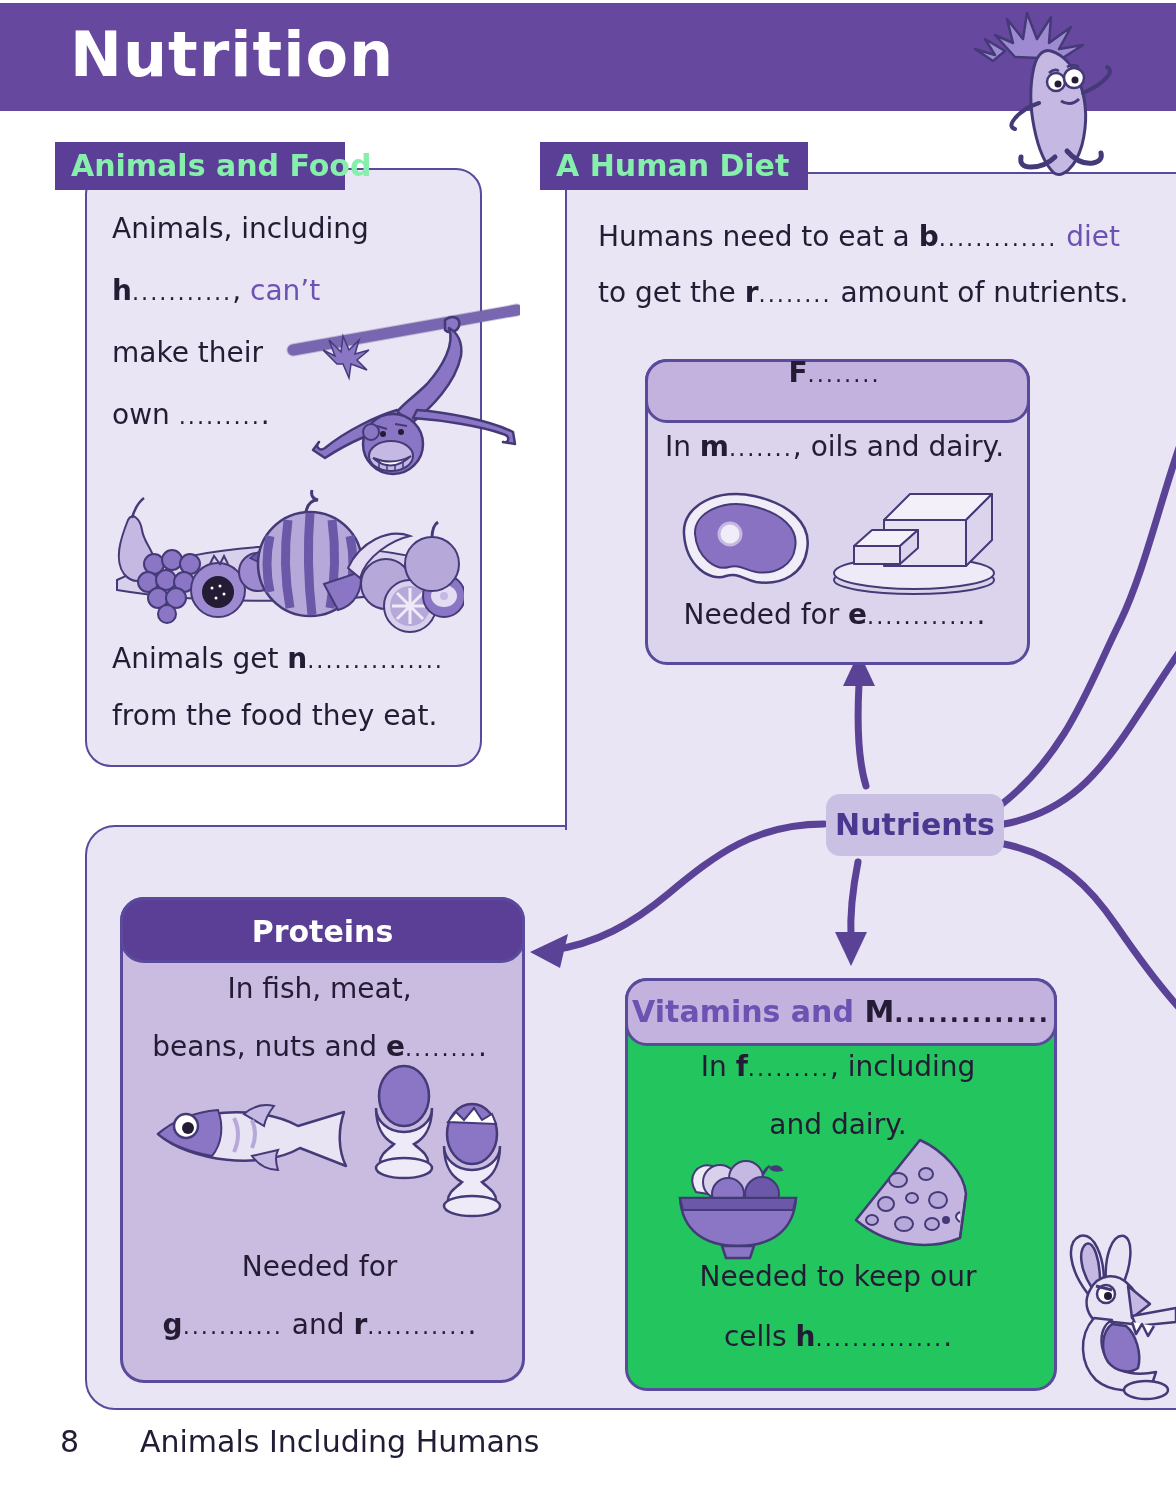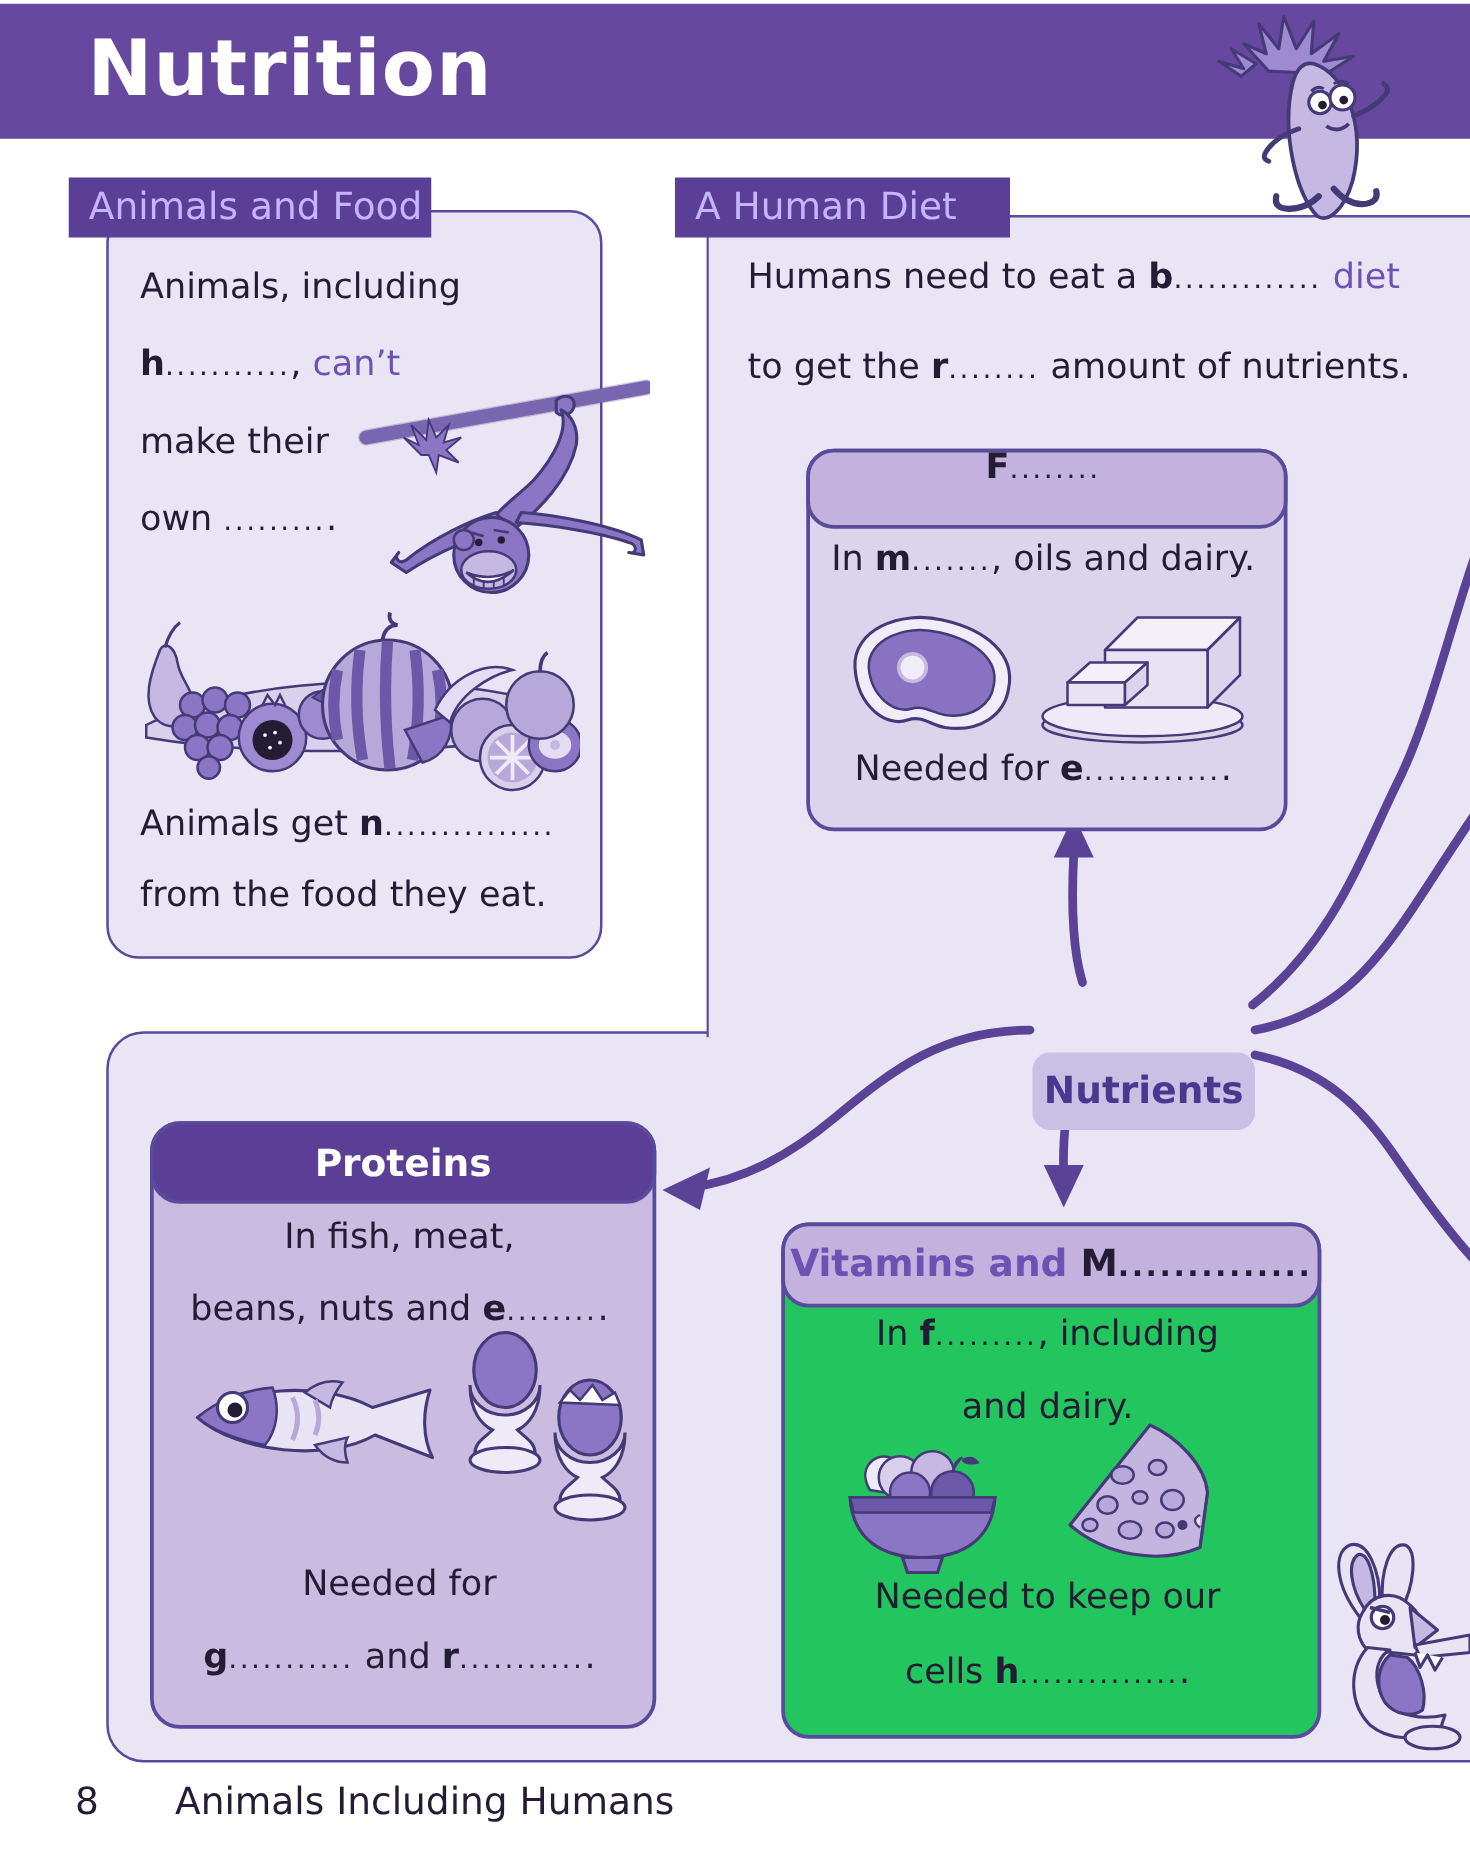--- a/index.html
+++ b/index.html
@@ -8,21 +8,21 @@
   .abs{position:absolute;}
   
   .banner{left:0;top:3px;width:1176px;height:108px;background:#66489f;z-index:1;}
   .banner-title{left:70px;top:18px;font-size:62px;font-weight:bold;color:#ffffff;z-index:2;letter-spacing:1px;}
   
   .panel{background:#eae5f4;border:2px solid #594a9b;z-index:1;}
   .panel-animals{left:85px;top:168px;width:393px;height:595px;border-radius:26px;}
   .panel-bottom{left:85px;top:825px;width:1100px;height:581px;border-radius:30px 0 0 30px;}
   .panel-hd{left:565px;top:172px;width:620px;height:656px;border:none;border-top:2px solid #594a9b;border-left:2px solid #594a9b;border-radius:8px 0 0 0;}
   
-  .secbar{background:#5b3e96;color:#c4b5fd;font-weight:normal;font-size:30px;line-height:48px;
+  .secbar{background:#5b3e96;color:#86efac;font-weight:bold;font-size:30px;line-height:48px;
           padding:0 16px;z-index:4;white-space:nowrap;}
   .secbar-animals{left:55px;top:142px;width:258px;height:48px;}
   .secbar-hd{left:540px;top:142px;width:236px;height:48px;}
   
   .tline{position:absolute;font-size:28px;line-height:34px;white-space:nowrap;z-index:4;color:#241c35;}
   .tcenter{text-align:center;}
   .sg-b{font-weight:bold;}
   .sg-p{color:#6d52b4;}
   .sg-d{letter-spacing:2px;font-size:0.8em;}
   
@@ -31,21 +31,21 @@
              background:#c3b2dd;z-index:3;}
   .card-fats{left:645px;top:343px;width:379px;height:300px;}
   .card-fats .card-head{height:58px;}
   .card-proteins{left:120px;top:881px;width:399px;height:480px;background:#c9bce0;border-radius:24px;}
   .head-proteins{height:60px;background:#5b3e96;border-radius:24px;color:#fff;font-weight:bold;
                  font-size:30px;text-align:center;line-height:64px;}
   .card-vitamins{left:625px;top:962px;width:426px;height:407px;background:#22c55e;}
   .card-vitamins .card-head{height:62px;}
   .head-label{position:absolute;left:0;right:0;text-align:center;font-size:30px;line-height:62px;}
   .nutrients-node{left:826px;top:794px;width:178px;height:62px;background:#cac0e4;border-radius:14px;
-                  z-index:3;text-align:center;line-height:62px;font-size:30px;font-weight:bold;color:#4a3890;margin-top:48px;}
+                  z-index:3;text-align:center;line-height:62px;font-size:30px;font-weight:bold;color:#4a3890;}
   #arrows{left:0;top:0;z-index:2;pointer-events:none;}
   .fig{z-index:4;}
   .fig-mid{z-index:3;}
   .fig-top{z-index:5;}
   .footer-num{left:60px;top:1424px;font-size:30px;z-index:1;}
   .footer-text{left:140px;top:1424px;font-size:30px;z-index:1;}
 </style>
 </head>
 <body>
 
@@ -147,21 +147,21 @@
   <g stroke="#efeaf7" stroke-width="3">
       <path d="M318,120 v36 M300,138 h36 M305,125 l26,26 M331,125 l-26,26"></path>
     </g>
   <circle cx="352" cy="128" r="21" fill="#8a76c4" stroke="#453a78" stroke-width="2"></circle>
   <ellipse cx="352" cy="128" rx="13" ry="11" fill="#e3dcf2"></ellipse>
   <circle cx="352" cy="128" r="4" fill="#c5b9e4"></circle>
   <circle cx="340" cy="96" r="27" fill="#b7a8da" stroke="#453a78" stroke-width="2"></circle>
   <path d="M340,70 q0,-12 6,-16" stroke="#453a78" stroke-width="3" fill="none"></path>
 </svg>
 
-<div class="tline" style="left:598px;top:204px;text-align:right;"><span>Humans need to eat a </span><span class="sg-b">b</span><span class="sg-d">.............</span><span> </span><span class="sg-p">diet</span></div>
+<div class="tline" style="left:598px;top:220px;text-align:right;"><span>Humans need to eat a </span><span class="sg-b">b</span><span class="sg-d">.............</span><span> </span><span class="sg-p">diet</span></div>
 <div class="tline" style="left:598px;top:276px;"><span>to get the </span><span class="sg-b">r</span><span class="sg-d">........</span><span> amount of nutrients.</span></div>
 
 <div class="card card-fats">
   <div class="card-head"></div>
 </div>
 <div class="tline tcenter" style="left:645px;top:356px;width:379px;"><span class="sg-b">F</span><span class="sg-d">........</span></div>
 <div class="tline tcenter" style="left:645px;top:430px;width:379px;"><span>In </span><span class="sg-b">m</span><span class="sg-d">.......</span><span>, oils and dairy.</span></div>
 <div class="tline tcenter" style="left:645px;top:598px;width:379px;"><span>Needed for </span><span class="sg-b">e</span><span class="sg-d">............</span><span>.</span></div>
 
 <svg class="abs fig" style="left:668px;top:476px;" width="155" height="122" viewBox="0 0 155 122">

